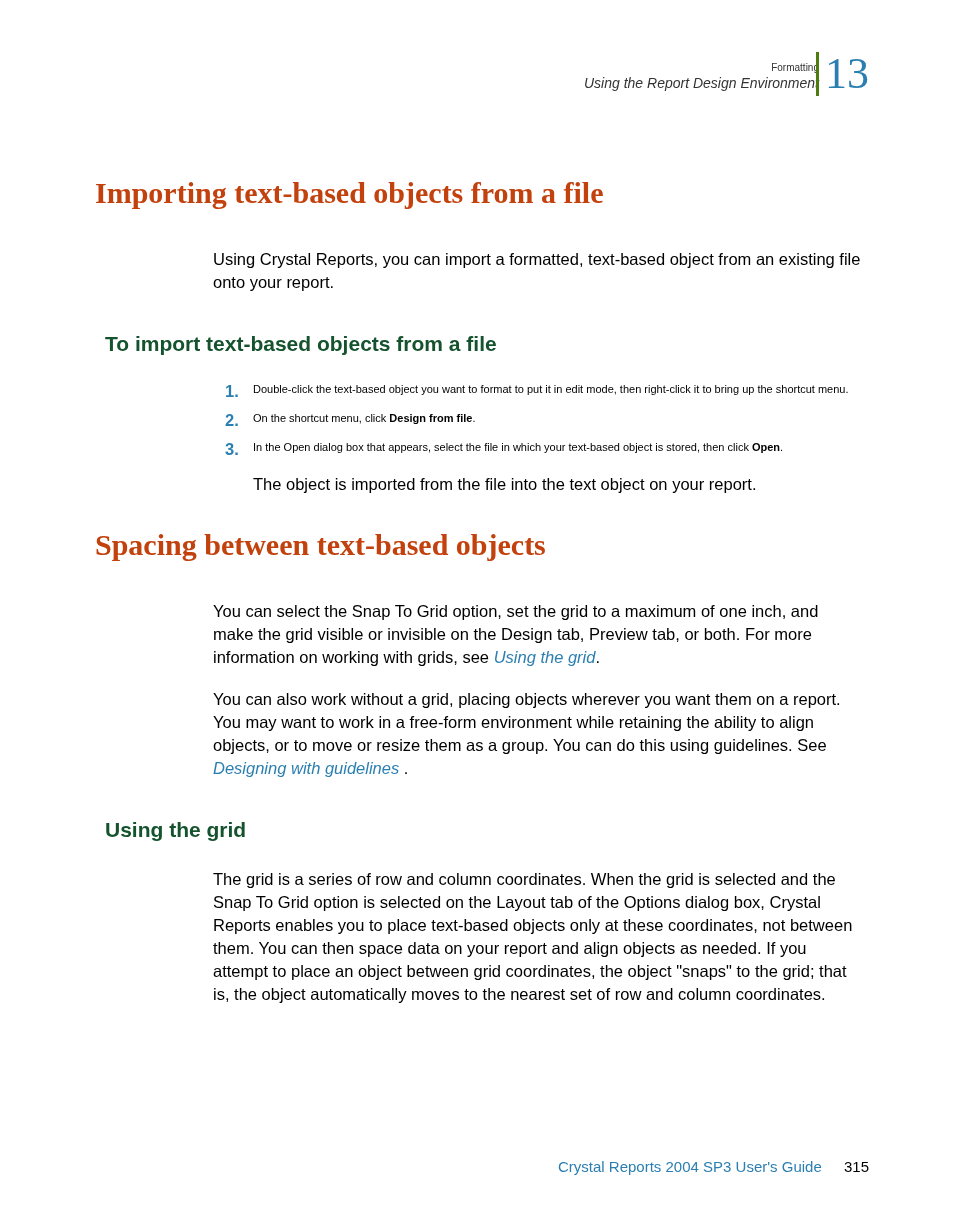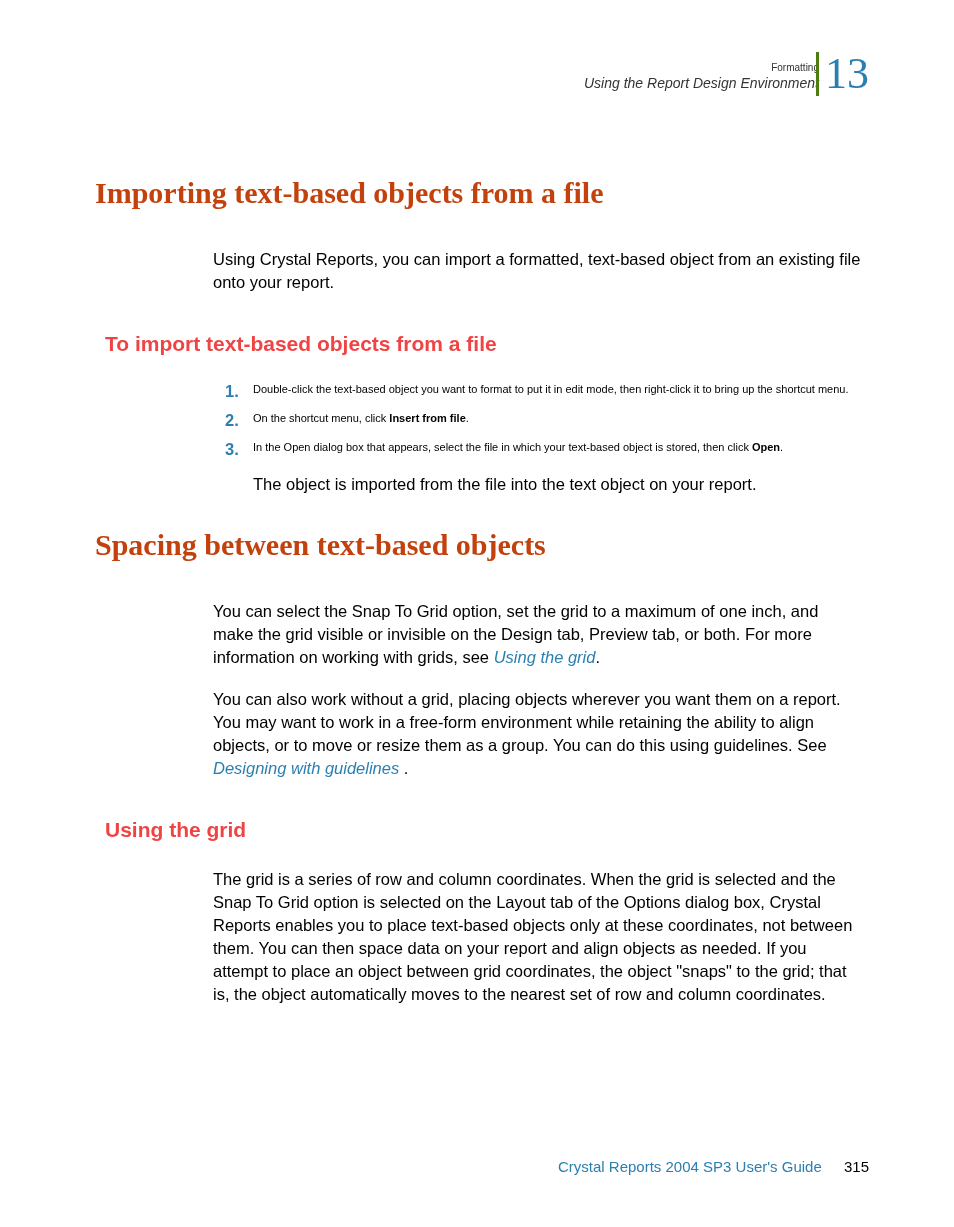--- a/index.html
+++ b/index.html
@@ -63,21 +63,21 @@
   .para {
     font-size: 16.5px;
     line-height: 1.4;
     margin-bottom: 18px;
     color: #000;
   }
   .h2 {
     font-family: Arial, Helvetica, sans-serif;
     font-size: 21px;
     font-weight: bold;
-    color: #ef4444;
+    color: #14532d;
     margin-top: 38px;
     margin-bottom: 26px;
     margin-left: 10px;
   }
   .ol {
     margin-left: 130px;
     margin-right: 8px;
   }
   .li {
     display: flex;
@@ -142,21 +142,21 @@
 
   <div class="h2">To import text-based objects from a file</div>
 
   <div class="ol">
     <div class="li">
       <div class="li-num">1.</div>
       <div class="li-body">Double-click the text-based object you want to format to put it in edit mode, then right-click it to bring up the shortcut menu.</div>
     </div>
     <div class="li">
       <div class="li-num">2.</div>
-      <div class="li-body"><span>On the shortcut menu, click </span><span class="bold">Insert from file</span><span>.</span></div>
+      <div class="li-body"><span>On the shortcut menu, click </span><span class="bold">Design from file</span><span>.</span></div>
     </div>
     <div class="li">
       <div class="li-num">3.</div>
       <div class="li-body"><span>In the Open dialog box that appears, select the file in which your text-based object is stored, then click </span><span class="bold">Open</span><span>.</span></div>
     </div>
   </div>
 
   <div class="li-sub">The object is imported from the file into the text object on your report.</div>
 
   <div class="h1" style="margin-top:32px">Spacing between text-based objects</div>

